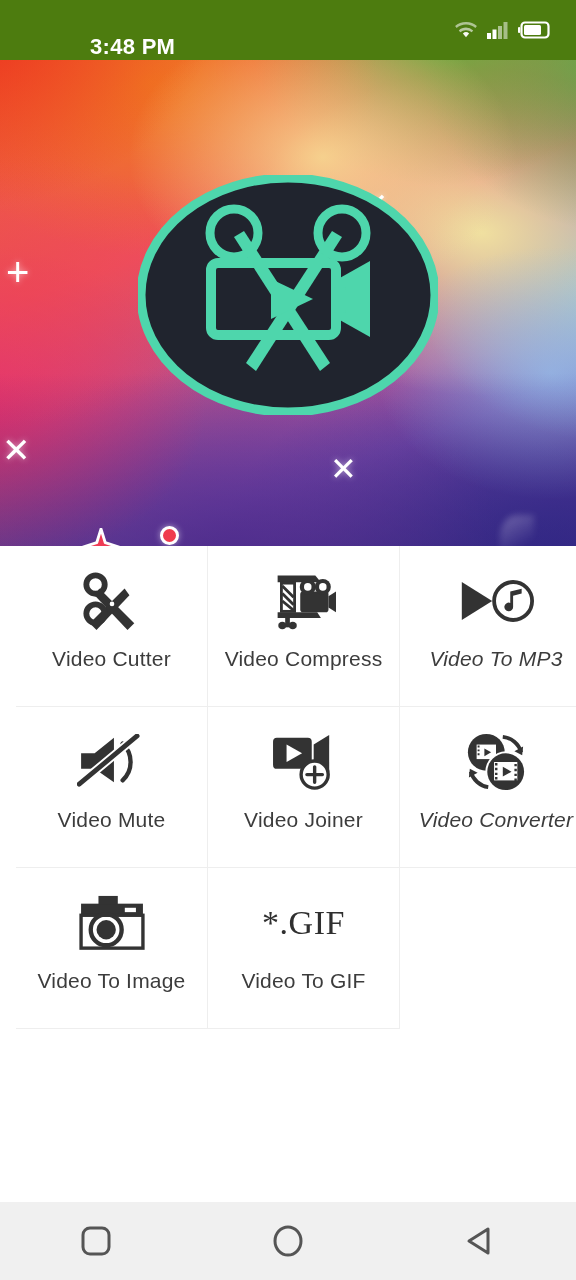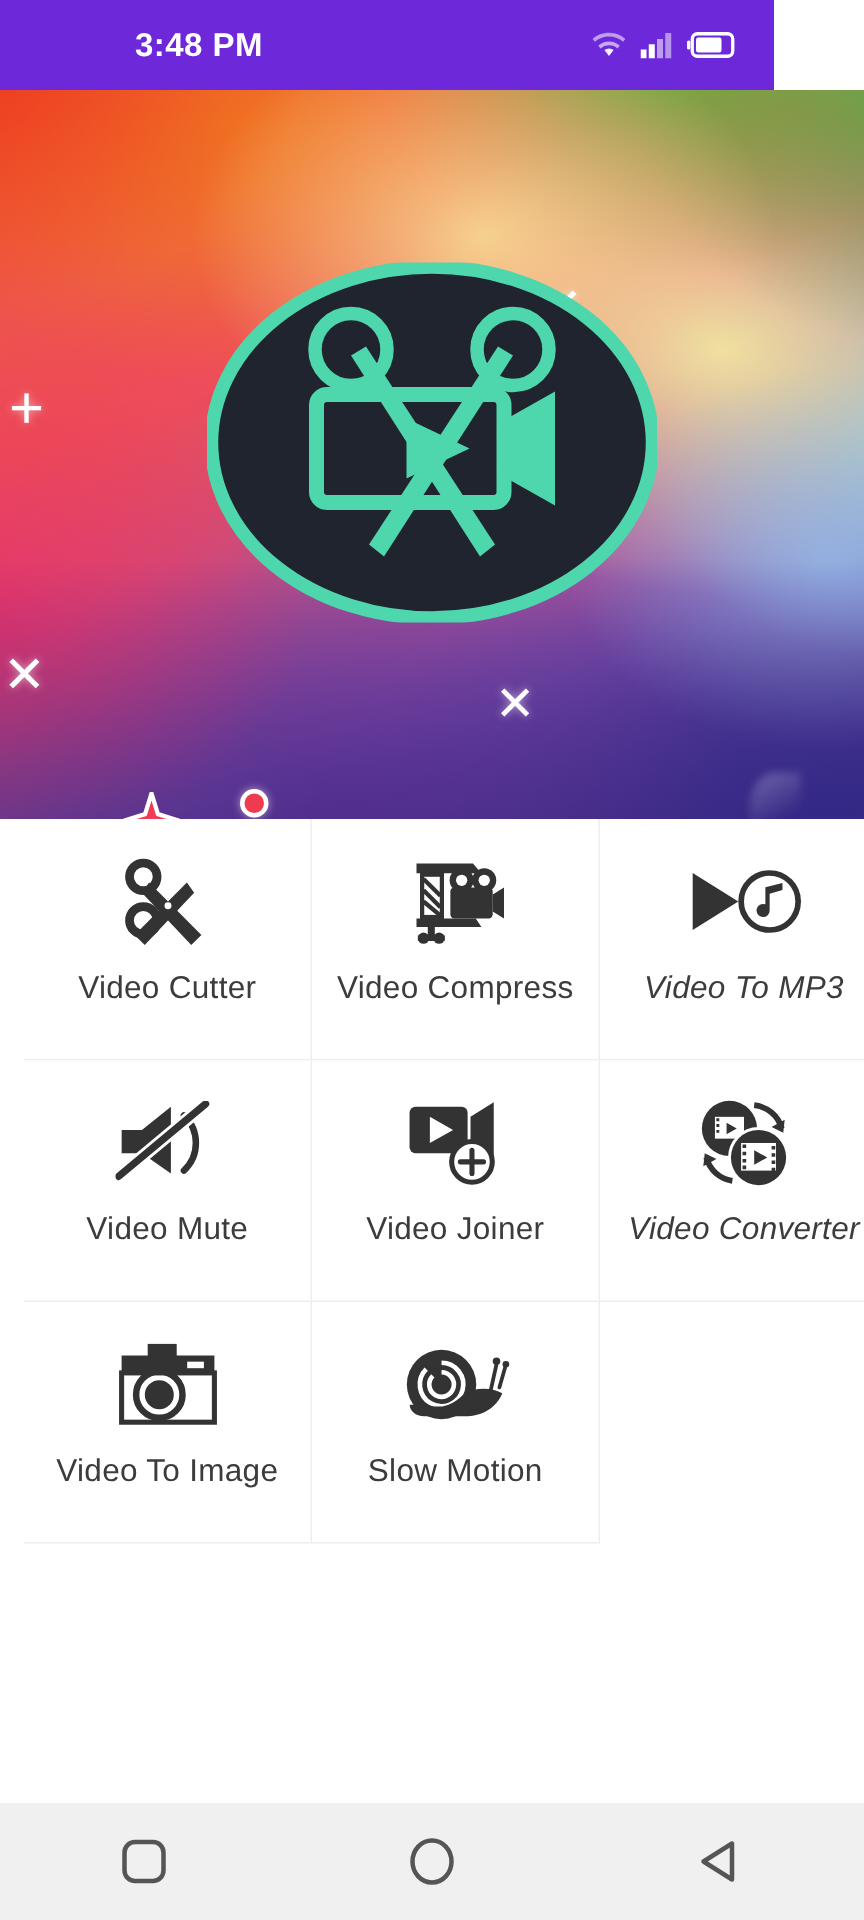--- a/index.html
+++ b/index.html
@@ -6,23 +6,23 @@
   html,body { width:576px; height:1280px; }
   body {
     font-family:"Liberation Sans", sans-serif;
     background:#ffffff;
     overflow:hidden;
     position:relative;
   }
 
   
   #status-bar{
-    height:60px; width:516px;
-    background:#6d28d9;
-    display:flex; align-items:center;
+    height:60px; width:576px;
+    background:#4d7c0f;
+    display:flex; align-items:flex-end;
     position:relative;
   }
   #status-time{
     color:#ffffff; font-size:22px; font-weight:bold;
     letter-spacing:.3px; margin-left:90px;
   }
   #status-icons{
     position:absolute; right:24px; top:0; height:60px;
     display:flex; align-items:center; gap:9px;
   }
@@ -285,37 +285,28 @@
         <rect x="20" y="2" width="20" height="9"></rect>
         <rect x="46" y="13" width="14" height="7" fill="#fff" stroke="#333" stroke-width="2.5"></rect>
         <circle cx="28" cy="37" r="16" fill="none" stroke="#333" stroke-width="4.5"></circle>
         <circle cx="28" cy="37" r="10" fill="#333"></circle>
       </svg>
     </div>
     <div class="tool-label">Video To Image</div>
   </div>
 
 
-  <div class="tool-cell">
-    <div class="tool-icon">
-      <svg width="74" height="54" viewBox="0 0 76 56" fill="#333">
-        <circle cx="28" cy="28" r="24"></circle>
-        <path d="M28 28 m0 -15 a15 15 0 1 1 -10.6 4.4" fill="none" stroke="#fff" stroke-width="3.2"></path>
-        <path d="M28 28 m0 -8.5 a8.5 8.5 0 1 1 -6 2.5" fill="none" stroke="#fff" stroke-width="3.2"></path>
-        <path d="M44 34 C52 30 62 30 70 34 C66 44 56 50 44 50 L16 50 C10 50 6 46 6 42 L18 42 C30 46 38 40 44 34 Z"></path>
-        <path d="M62 32 L66 14" stroke="#333" stroke-width="2.6" stroke-linecap="round" fill="none"></path>
-        <path d="M68 30 L72 16" stroke="#333" stroke-width="2.6" stroke-linecap="round" fill="none"></path>
-        <circle cx="66" cy="12" r="2.6"></circle>
-          <circle cx="72.5" cy="14" r="2.3"></circle>
-      </svg>
-    </div>
-    <div class="tool-label">Slow Motion</div>
-  </div>
-
-
+
+
+  <div class="tool-cell">
+    <div class="tool-icon">
+      <span class="gif-text">*.GIF</span>
+    </div>
+    <div class="tool-label">Video To GIF</div>
+  </div>
 
 </div>
 
 <div id="nav-bar">
   <div class="nav-btn">
     <svg width="34" height="34" viewBox="0 0 34 34">
       <rect x="4" y="4" width="26" height="26" rx="7" fill="none" stroke="#555" stroke-width="3"></rect>
     </svg>
   </div>
   <div class="nav-btn">

